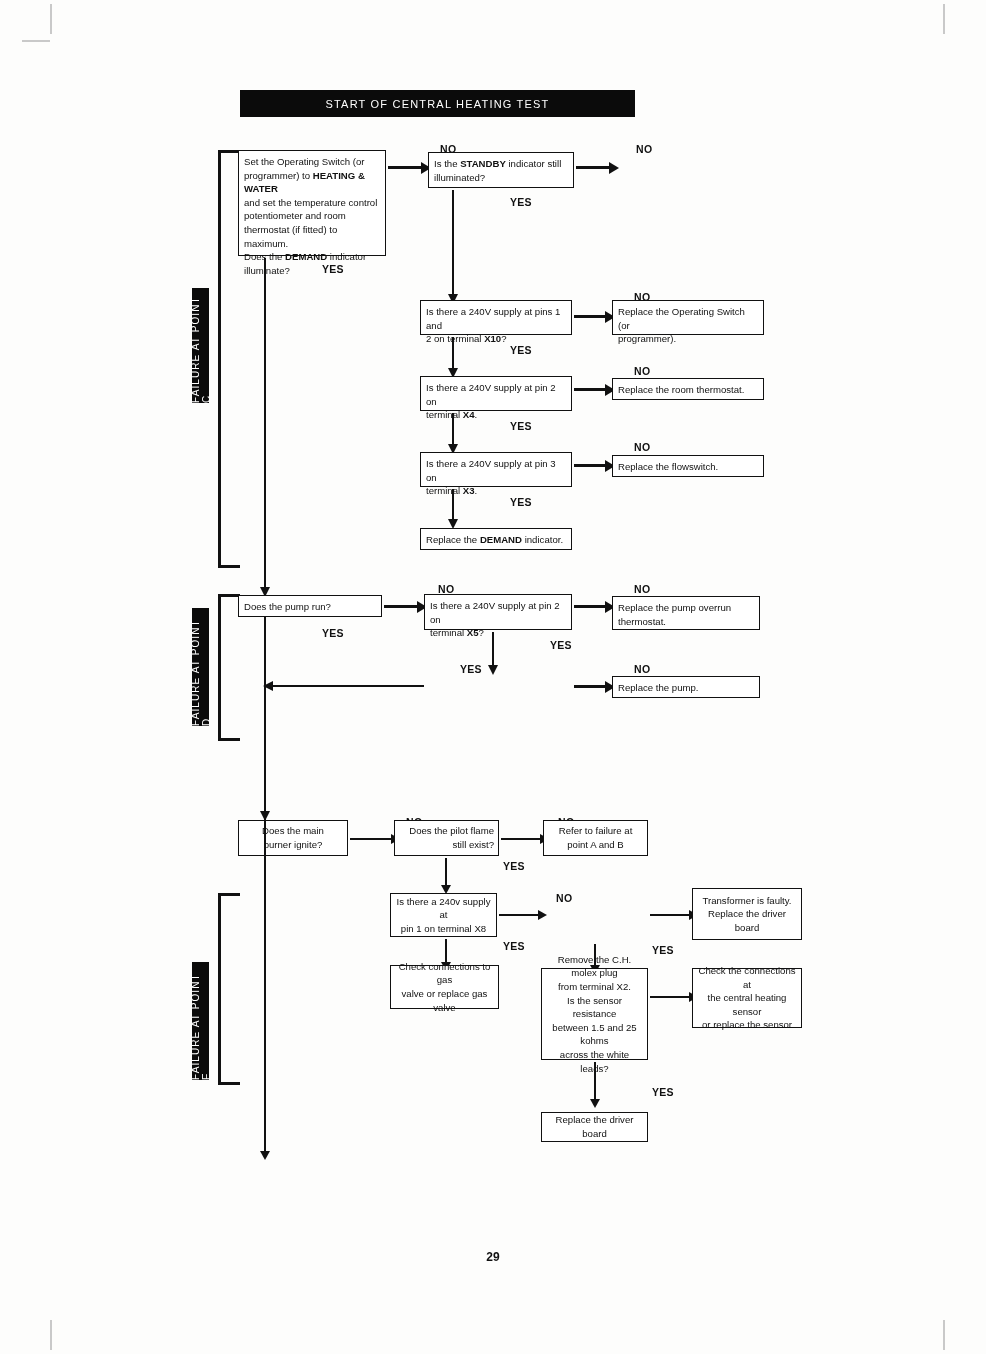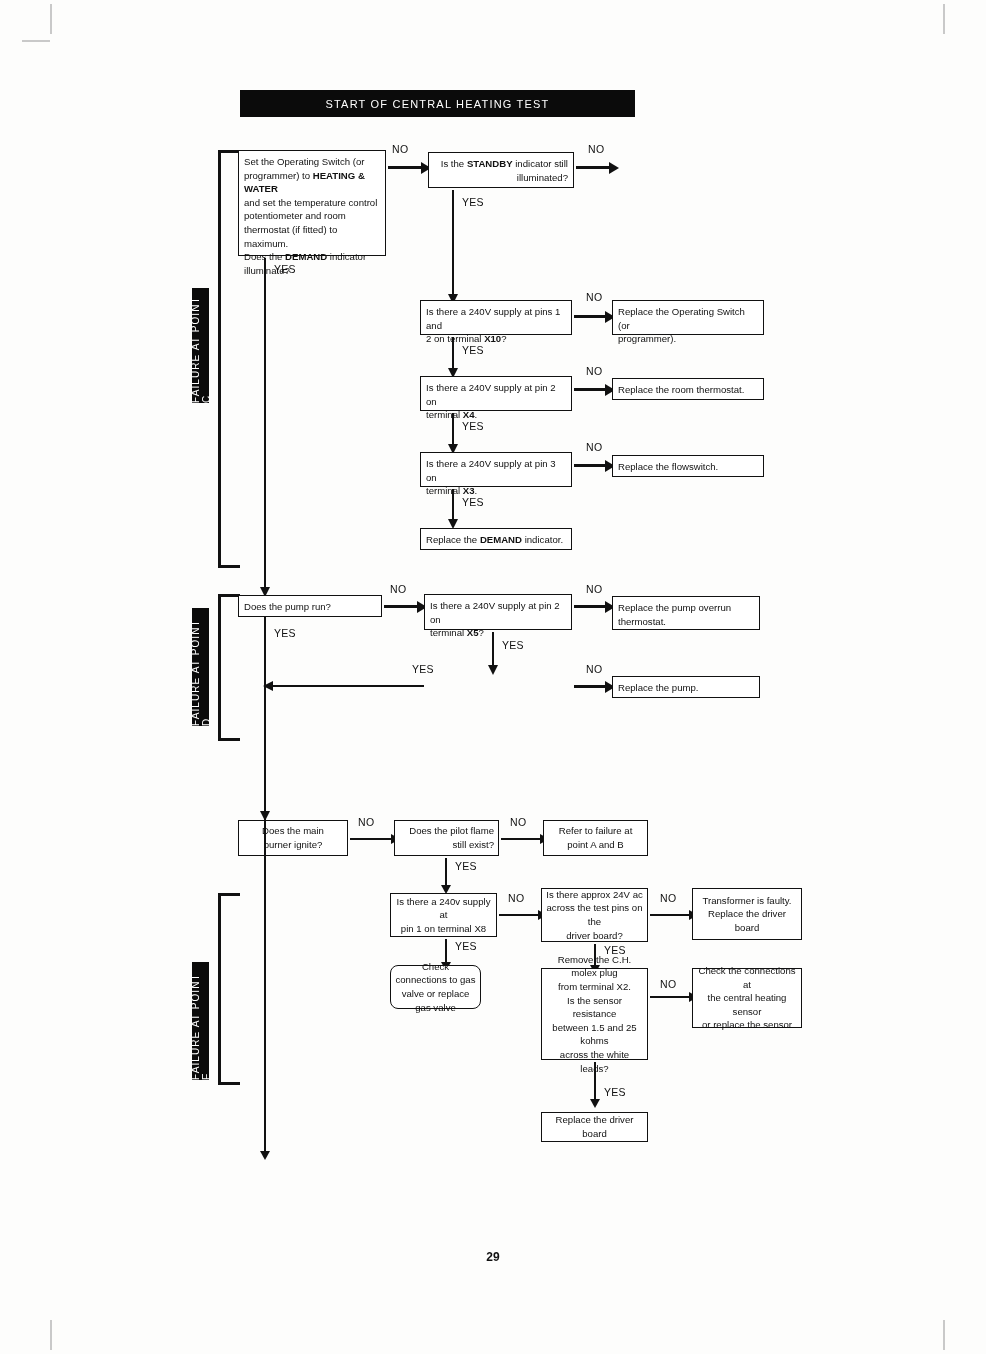--- a/index.html
+++ b/index.html
@@ -34,21 +34,21 @@
       border-left:none;border-right:10px solid #111;}
 
   .v-arrow{position:absolute;width:2.4px;background:#111;}
   .v-arrow::after{content:"";position:absolute;bottom:-9px;left:-4.3px;
       border-top:10px solid #111;border-left:5.7px solid transparent;
       border-right:5.7px solid transparent;}
   .v-arrow.thin{width:1.7px;}
   .v-arrow.thin::after{bottom:-8px;left:-4px;border-top:9px solid #111;
       border-left:5px solid transparent;border-right:5px solid transparent;}
 
-  .lbl{position:absolute;font-size:10.5px;font-weight:normal;letter-spacing:.3px;}
+  .lbl{position:absolute;font-size:10.5px;font-weight:bold;letter-spacing:.3px;margin-left:48px;}
 
   
   .vtab{position:absolute;background:#0b0b0b;color:#fff;
         display:flex;align-items:center;justify-content:center;
         font-size:10px;letter-spacing:1.1px;
         writing-mode:vertical-rl;transform:rotate(180deg);}
 
   
   .bracket{position:absolute;border-left:3px solid #111;
            border-top:3px solid #111;border-bottom:3px solid #111;
@@ -83,21 +83,21 @@
     <span>and set the temperature control</span><br>
     <span>potentiometer and room</span><br>
     <span>thermostat (if fitted) to maximum.</span><br>
     <span>Does the </span><b>DEMAND</b><span> indicator</span><br>
     <span>illuminate?</span>
   </div>
 
   <div class="h-arrow" style="left:388px;top:166px;width:34px;"></div>
   <div class="lbl" style="left:392px;top:143px;">NO</div>
 
-  <div class="box" style="left:428px;top:152px;width:146px;height:36px;text-align:right;">
+  <div class="box" style="left:428px;top:152px;width:146px;height:36px;">
     <span>Is the </span><b>STANDBY</b><span> indicator still</span><br>
     <span>illuminated?</span>
   </div>
 
   <div class="h-arrow" style="left:576px;top:166px;width:34px;"></div>
   <div class="lbl" style="left:588px;top:143px;">NO</div>
 
 
   <div class="v-arrow" style="left:452px;top:190px;height:105px;"></div>
   <div class="lbl" style="left:462px;top:196px;">YES</div>
@@ -218,38 +218,33 @@
   <div class="lbl" style="left:455px;top:860px;">YES</div>
 
   <div class="box ctr" style="left:390px;top:893px;width:107px;height:44px;">
     <span>Is there a 240v supply at</span>
     <span>pin 1 on terminal X8</span>
   </div>
 
   <div class="h-arrow thin" style="left:499px;top:914px;width:40px;"></div>
   <div class="lbl" style="left:508px;top:892px;">NO</div>
 
-  <div class="box ctr" style="left:541px;top:888px;width:107px;height:54px;">
-    <span>Is there approx 24V ac</span>
-    <span>across the test pins on the</span>
-    <span>driver board?</span>
-  </div>
 
   <div class="h-arrow thin" style="left:650px;top:914px;width:40px;"></div>
   <div class="lbl" style="left:660px;top:892px;">NO</div>
 
   <div class="box ctr" style="left:692px;top:888px;width:110px;height:52px;">
     <span>Transformer is faulty.</span>
     <span>Replace the driver board</span>
   </div>
 
   <div class="v-arrow thin" style="left:445px;top:939px;height:24px;"></div>
   <div class="lbl" style="left:455px;top:940px;">YES</div>
 
-  <div class="box ctr" style="left:390px;top:965px;width:91px;height:44px;border-radius:8px;">
+  <div class="box ctr" style="left:390px;top:965px;width:109px;height:44px;">
     <span>Check connections to gas</span>
     <span>valve or replace gas valve</span>
   </div>
 
   <div class="v-arrow thin" style="left:594px;top:944px;height:22px;"></div>
   <div class="lbl" style="left:604px;top:944px;">YES</div>
 
   <div class="box ctr" style="left:541px;top:968px;width:107px;height:92px;">
     <span>Remove the C.H. molex plug</span>
     <span>from terminal X2.</span>

